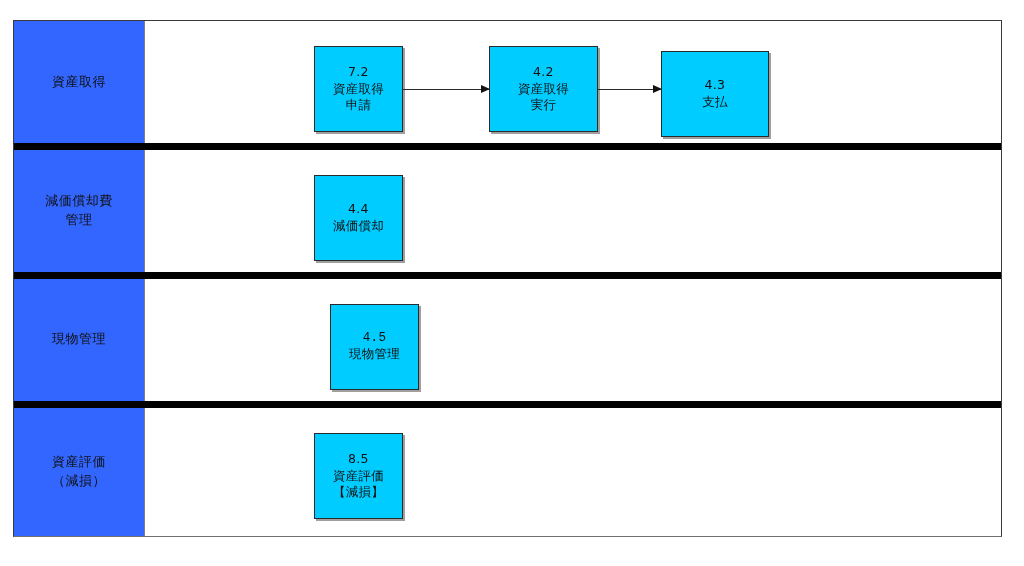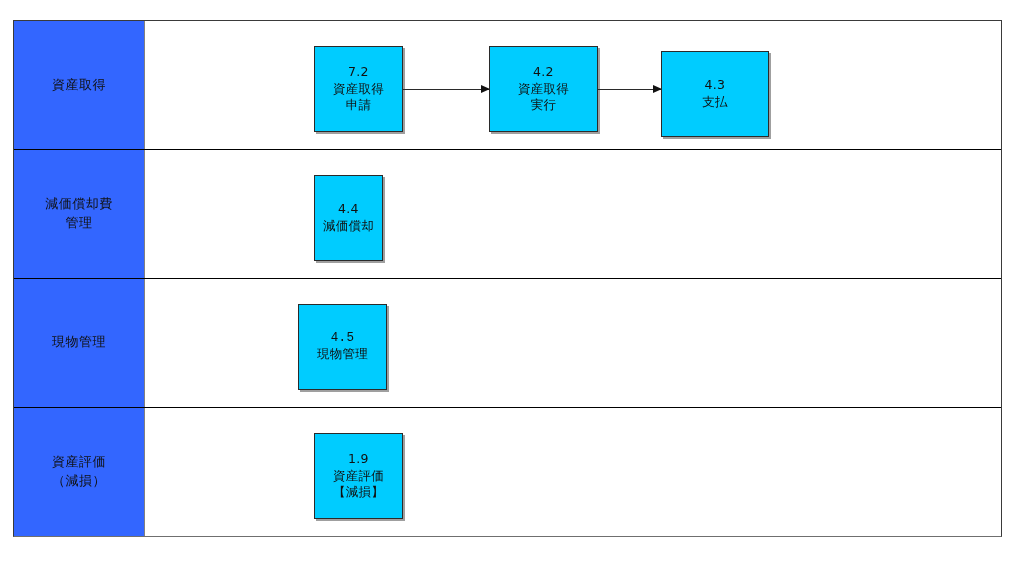--- a/index.html
+++ b/index.html
@@ -43,21 +43,21 @@
     box-sizing: border-box;
   }
   .lane-row.r0 { top: 0px; }
   .lane-row.r1 { top: 129px; padding-left: 28px; }
   .lane-row.r2 { top: 258px; font-family: Liberation Mono, monospace; }
   .lane-row.r3 { top: 387px; height: 128px; padding-left: 12px; }
 
   .lane-row.r0,
   .lane-row.r1,
   .lane-row.r2 {
-    border-bottom: 1px solid #000000;
+    border-bottom: 7px solid #000000;
   }
 
   .lane-header {
     position: absolute;
     left: 0;
     top: 0;
     width: 131px;
     height: 100%;
     background: #3366ff;
     border-right: 1px solid #808080;
@@ -98,22 +98,22 @@
     line-height: 1.35;
     white-space: pre-line;
     letter-spacing: 0.3px;
   }
 
   
   .box-41 { left: 168px; top: 25px; width: 89px; height: 86px; }
   .box-42 { left: 343px; top: 25px; width: 109px; height: 86px; }
   .box-43 { left: 515px; top: 30px; width: 108px; height: 86px; }
   
-  .box-44 { left: 168px; top: 25px; width: 69px; height: 86px; text-align: center; }
-  .box-45 { left: 152px; top: 25px; width: 89px; height: 86px; }
+  .box-44 { left: 168px; top: 25px; width: 89px; height: 86px; text-align: center; }
+  .box-45 { left: 184px; top: 25px; width: 89px; height: 86px; }
   .box-46 { left: 168px; top: 25px; width: 89px; height: 86px; }
 
   
   .arrow {
     position: absolute;
     height: 1px;
     background: #2a2a2a;
     top: 68px;
   }
   .arrow::after {
@@ -167,20 +167,20 @@
       <div class="lane-body">
         <div class="proc-box box-45">4.5
 現物管理</div>
       </div>
     </div>
 
     <div class="lane-row r3">
       <div class="lane-header">資産評価
 （減損）</div>
       <div class="lane-body">
-        <div class="proc-box box-46">1.9
+        <div class="proc-box box-46">8.5
 資産評価
 【減損】</div>
       </div>
     </div>
 
   </div>
 </div>
 
 </body></html>

